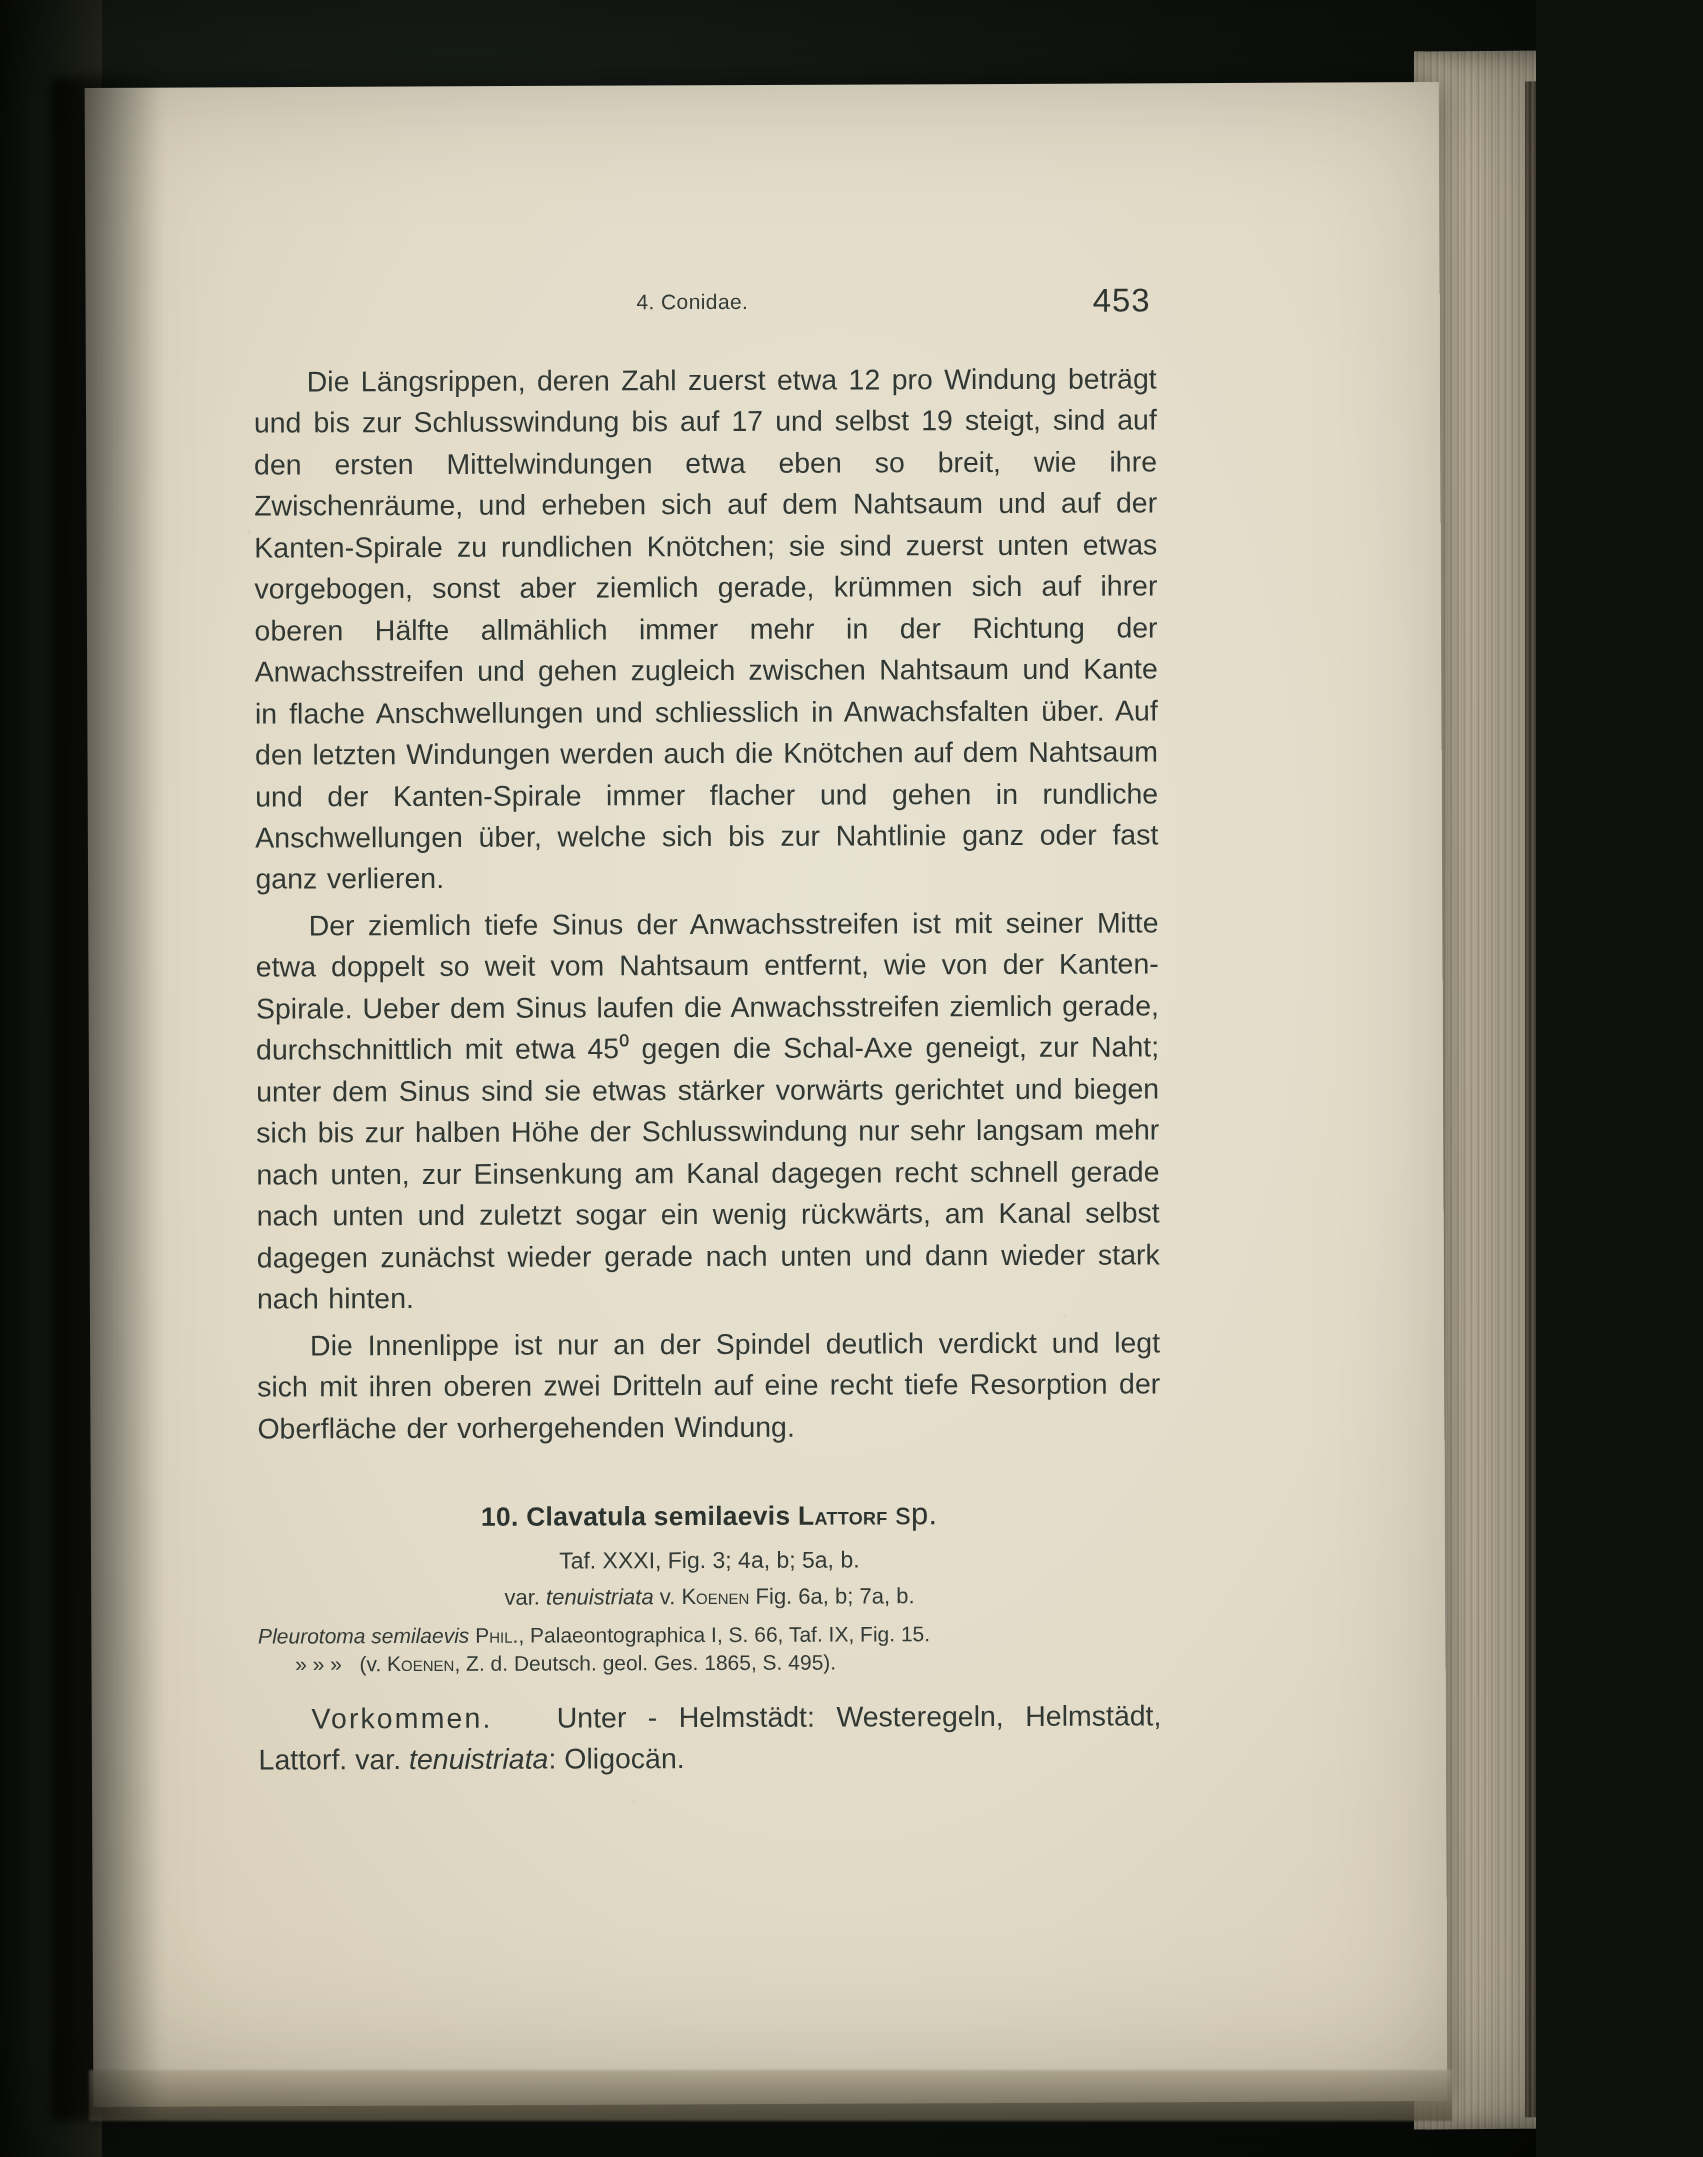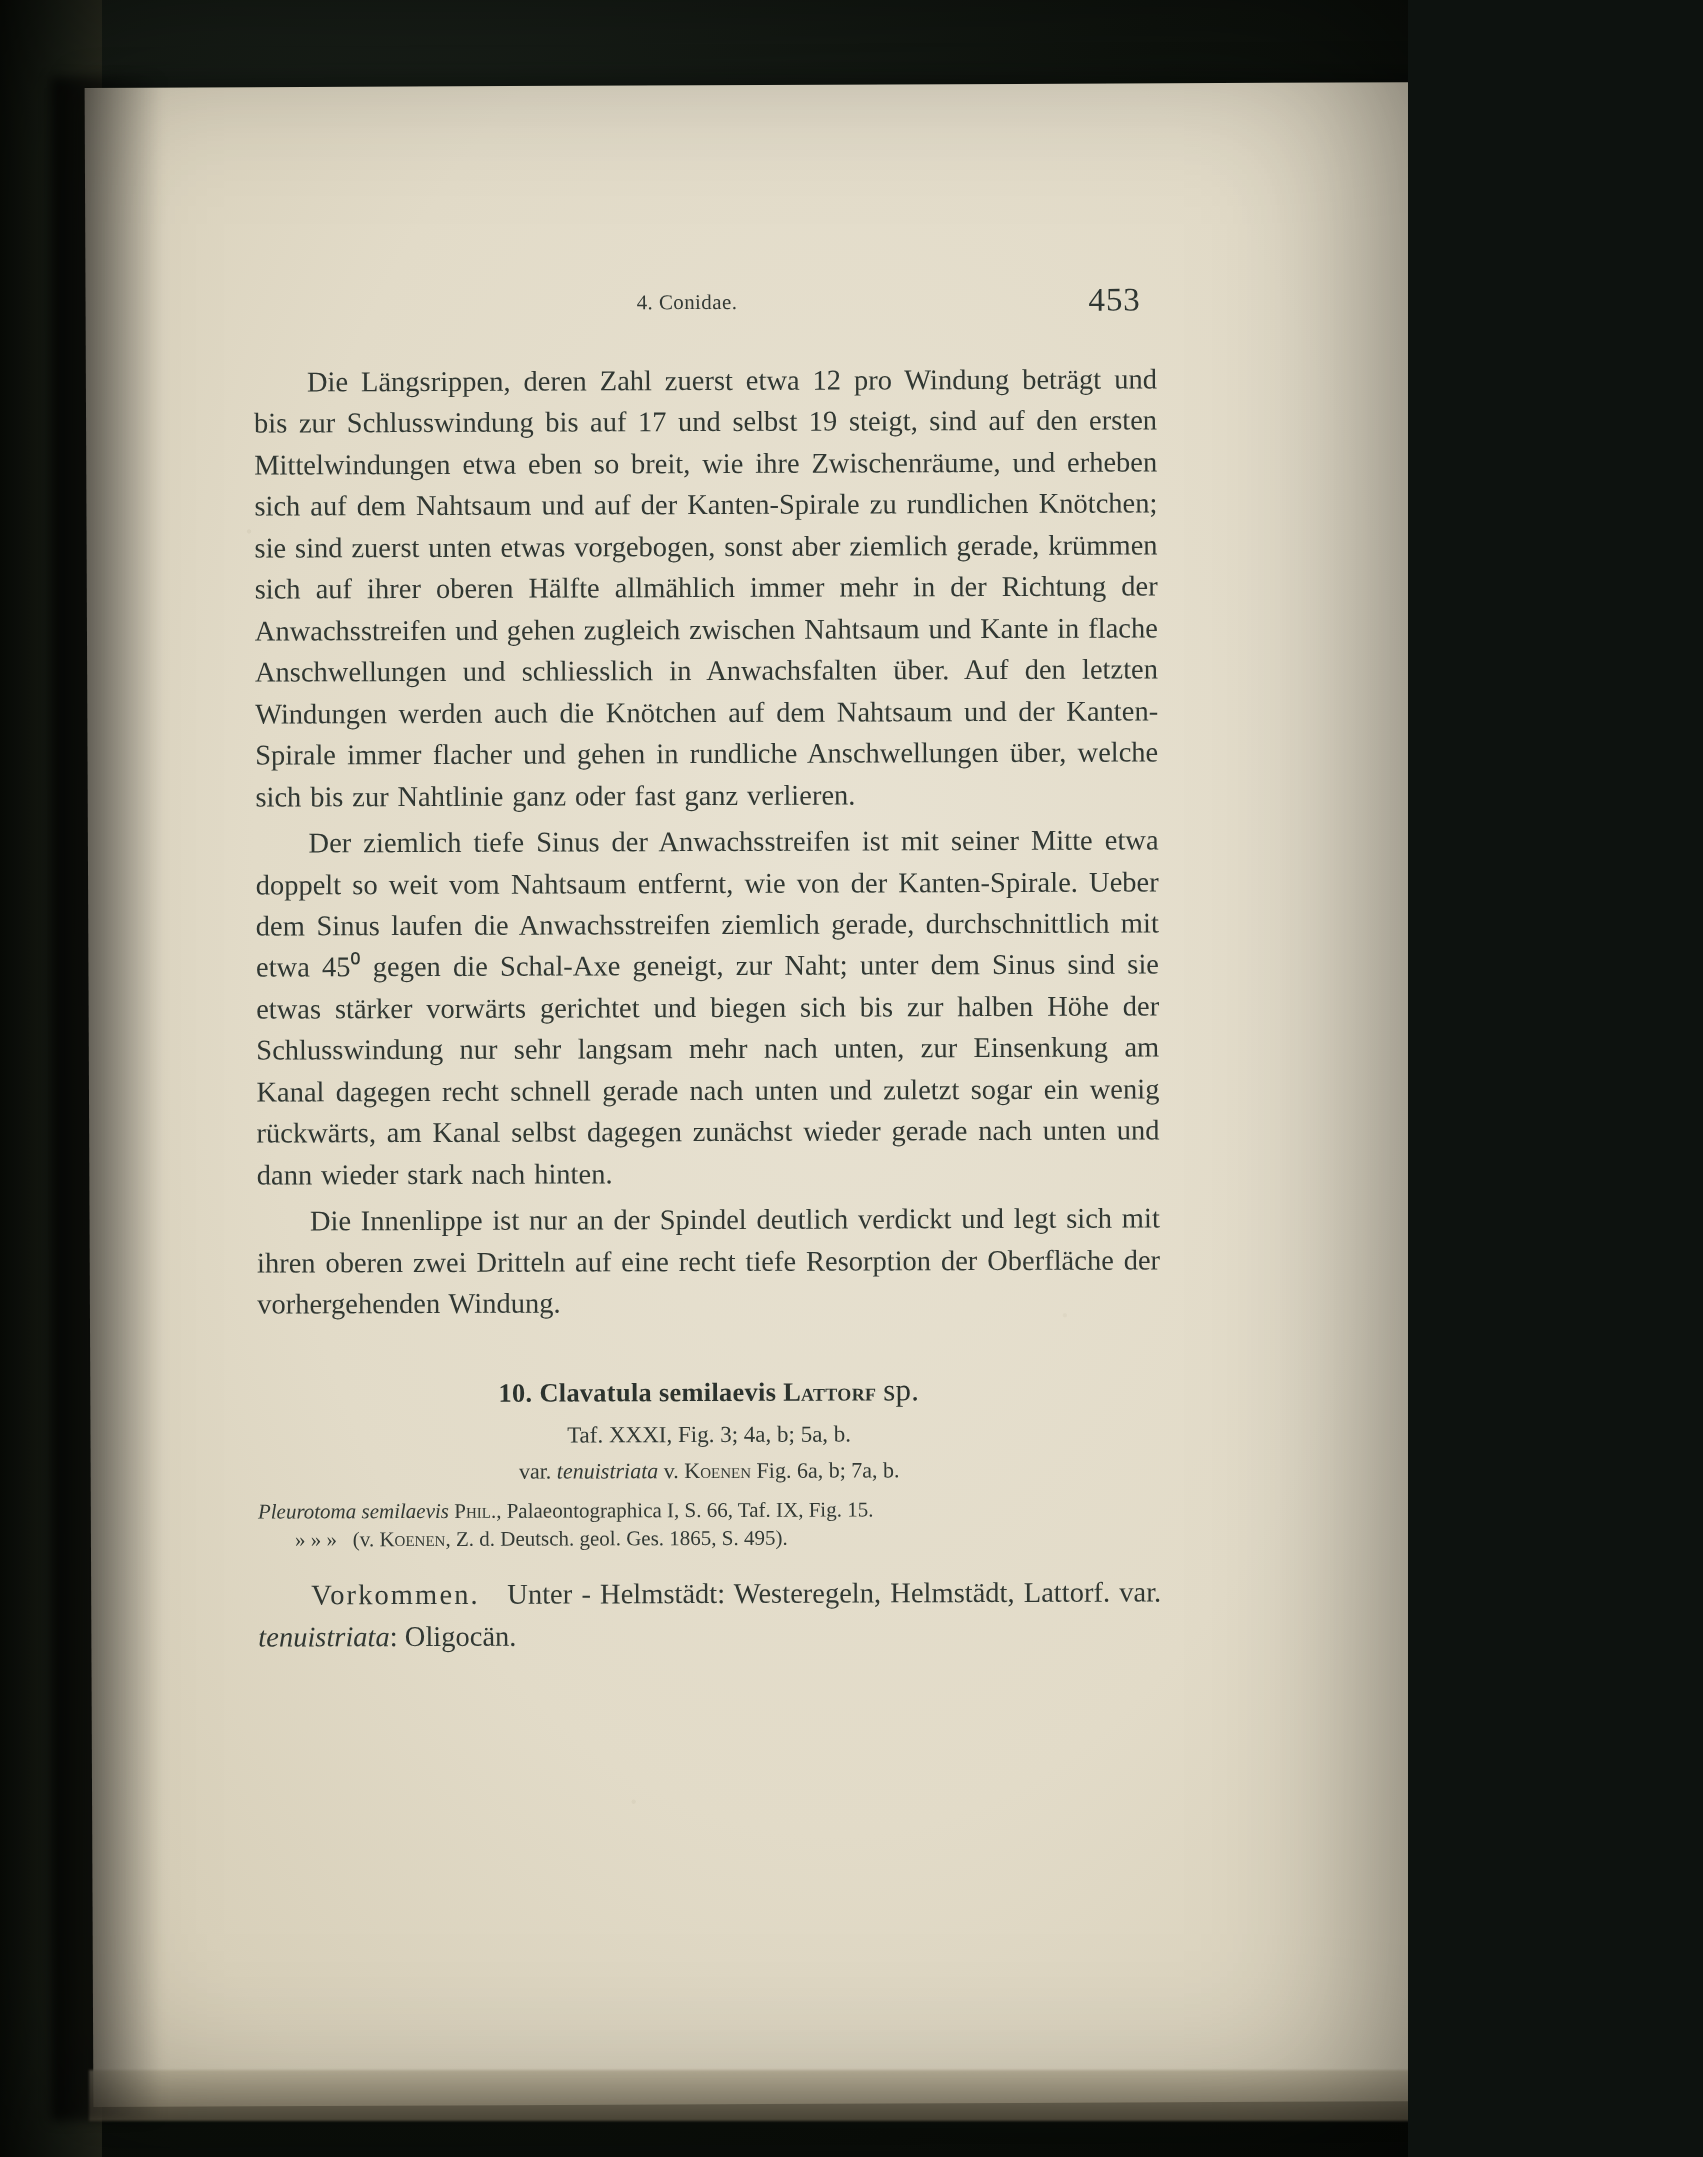--- a/index.html
+++ b/index.html
@@ -2,25 +2,25 @@
 <html style="font-size:13.6px"><head>
 <meta charset="utf-8">
 <style>
   html, body {
     margin: 0;
     padding: 0;
     background: #0d120f;
   }
   .page-photo {
     position: relative;
-    width: 1408px;
+    width: 1536px;
     height: 2158px;
     background: #eab308;
     overflow: hidden;
-    font-family: Liberation Serif, serif;
+    font-family: Liberation Sans, sans-serif;
   }
   
   .backdrop {
     position: absolute;
     inset: 0;
     background:
       radial-gradient(ellipse at 30% 20%, #1d241d 0%, #10150f 55%, #080b07 100%);
   }
   
   .fore-edge {
@@ -104,21 +104,21 @@
   .rh-center {
     position: absolute;
     left: 383px;
     top: 0;
     font-size: 21px;
     letter-spacing: 0.4px;
     color: #343b36;
   }
   .rh-page {
     position: absolute;
-    right: 16px;
+    right: 6px;
     top: -6.8px;
     font-size: 33px;
     color: #2f3632;
     letter-spacing: 0.9px;
   }
   p.body {
     margin: 0 0 5.1px 0;
     font-size: 28.5px;
     line-height: 1.455;
     text-align: justify;

